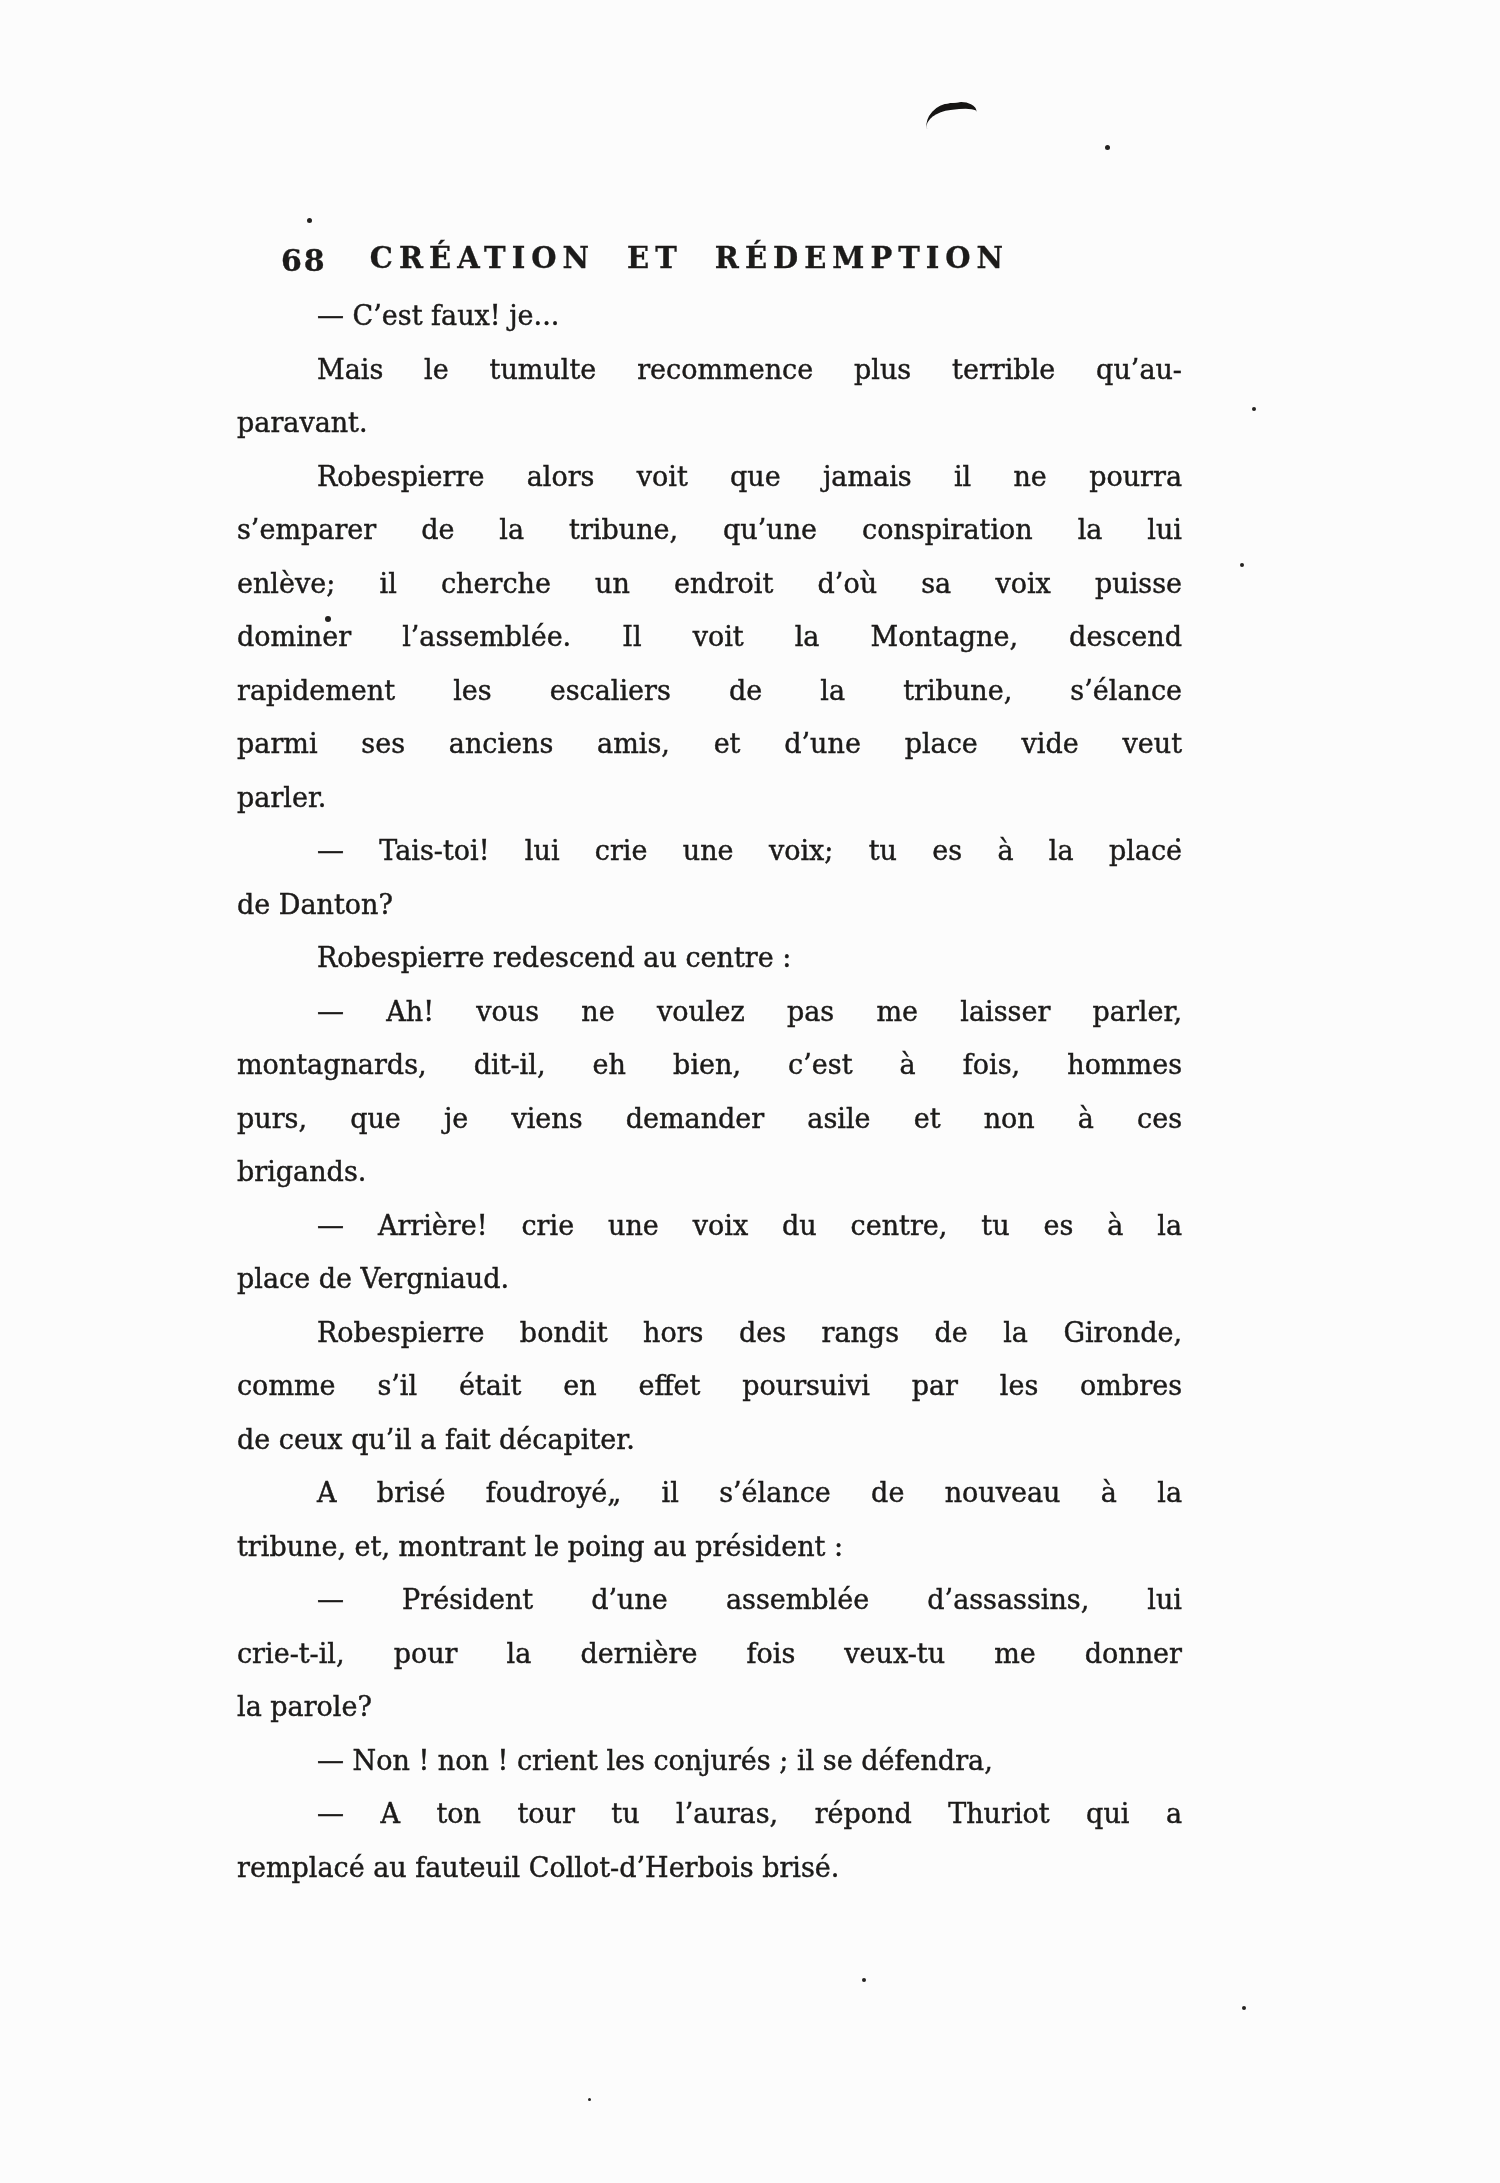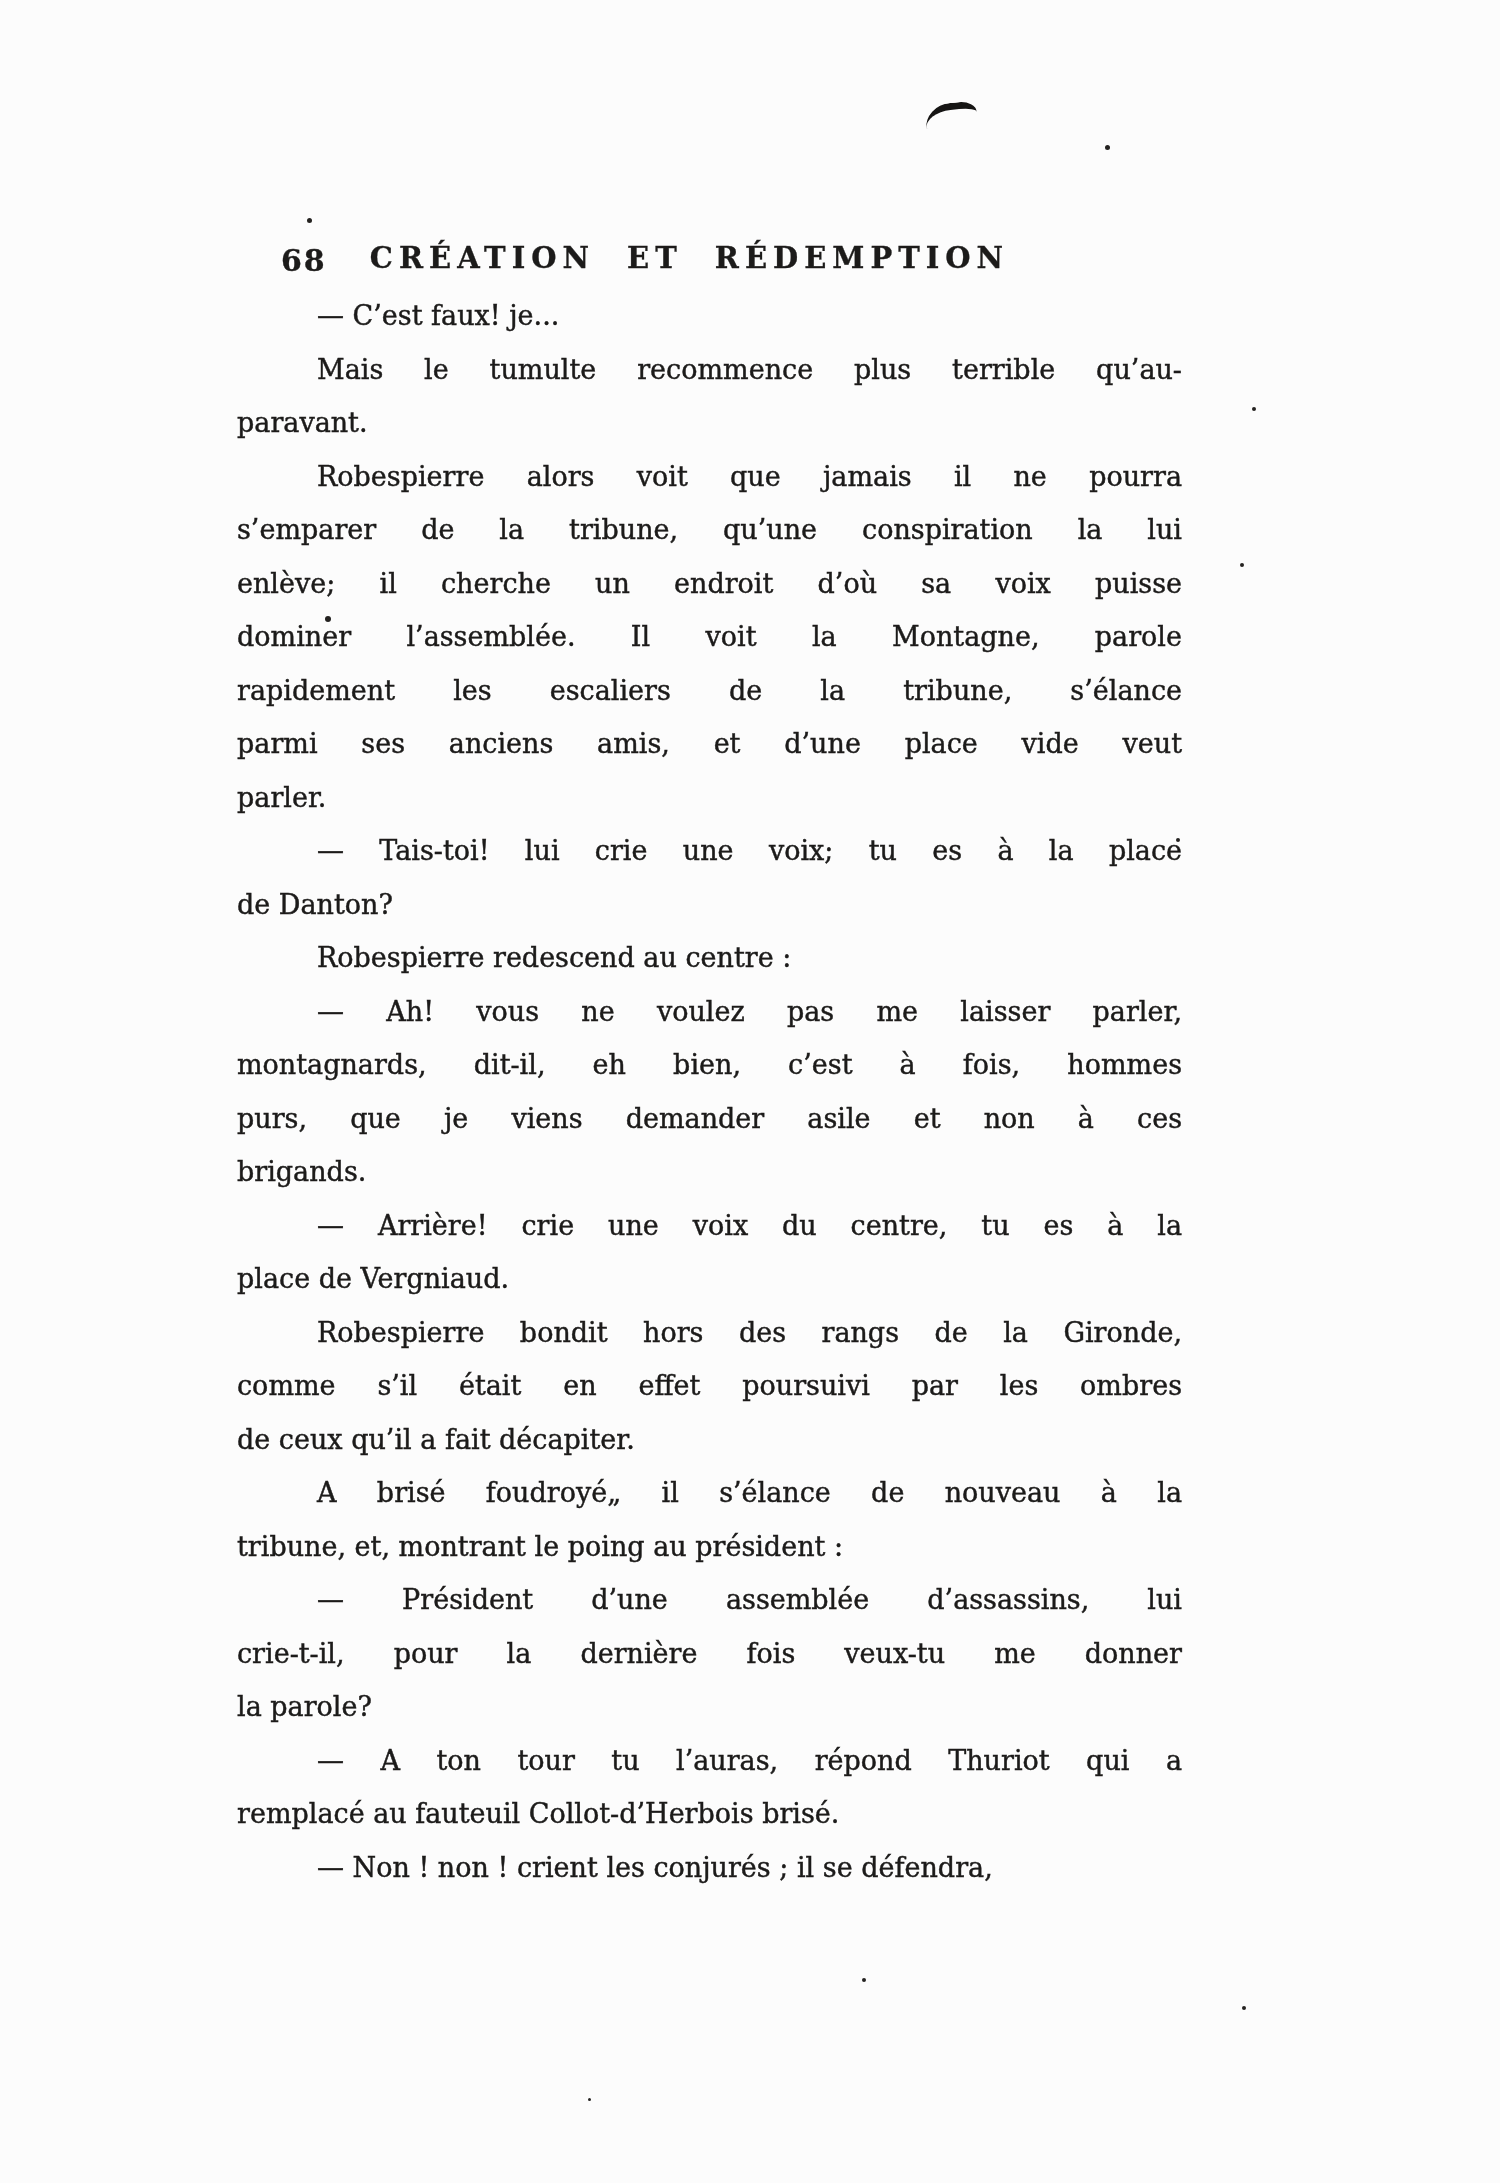--- a/index.html
+++ b/index.html
@@ -102,21 +102,21 @@
         <div class="line first">— C’est faux! je...</div>
       </div>
       <div class="paragraph">
         <div class="line first just">Mais le tumulte recommence plus terrible qu’au-</div>
         <div class="line">paravant.</div>
       </div>
       <div class="paragraph">
         <div class="line first just">Robespierre alors voit que jamais il ne pourra</div>
         <div class="line just">s’emparer de la tribune, qu’une conspiration la lui</div>
         <div class="line just">enlève; il cherche un endroit d’où sa voix puisse</div>
-        <div class="line just">dominer l’assemblée. Il voit la Montagne, parole</div>
+        <div class="line just">dominer l’assemblée. Il voit la Montagne, descend</div>
         <div class="line just">rapidement les escaliers de la tribune, s’élance</div>
         <div class="line just">parmi ses anciens amis, et d’une place vide veut</div>
         <div class="line">parler.</div>
       </div>
       <div class="paragraph">
         <div class="line first just">— Tais-toi! lui crie une voix; tu es à la place</div>
         <div class="line">de Danton?</div>
       </div>
       <div class="paragraph">
         <div class="line first">Robespierre redescend au centre :</div>
@@ -139,25 +139,25 @@
       <div class="paragraph">
         <div class="line first just">A brisé foudroyé„ il s’élance de nouveau à la</div>
         <div class="line">tribune, et, montrant le poing au président :</div>
       </div>
       <div class="paragraph">
         <div class="line first just">— Président d’une assemblée d’assassins, lui</div>
         <div class="line just">crie-t-il, pour la dernière fois veux-tu me donner</div>
         <div class="line">la parole?</div>
       </div>
       <div class="paragraph">
+        <div class="line first">— Non ! non ! crient les conjurés ; il se défendra,</div>
+      </div>
+      <div class="paragraph">
         <div class="line first just">— A ton tour tu l’auras, répond Thuriot qui a</div>
         <div class="line">remplacé au fauteuil Collot-d’Herbois brisé.</div>
-      </div>
-      <div class="paragraph">
-        <div class="line first">— Non ! non ! crient les conjurés ; il se défendra,</div>
       </div>
     </div>
 
   <div class="smudge"></div>
   <div class="speck" style="left:307px; top:218px; width:5px; height:5px;"></div>
   <div class="speck" style="left:1105px; top:145px; width:5px; height:5px;"></div>
   <div class="speck" style="left:1252px; top:407px; width:4px; height:4px;"></div>
   <div class="speck" style="left:325px; top:616px; width:6px; height:6px;"></div>
   <div class="speck" style="left:1240px; top:563px; width:4px; height:4px;"></div>
   <div class="speck" style="left:1176px; top:838px; width:4px; height:4px;"></div>

